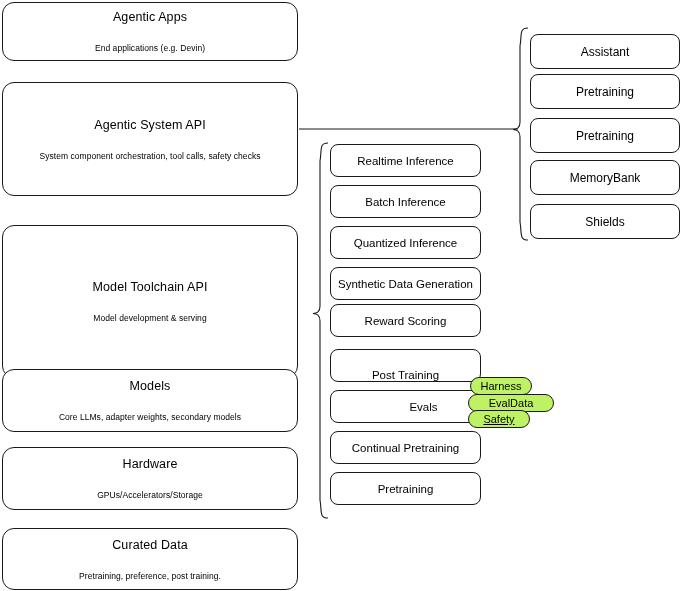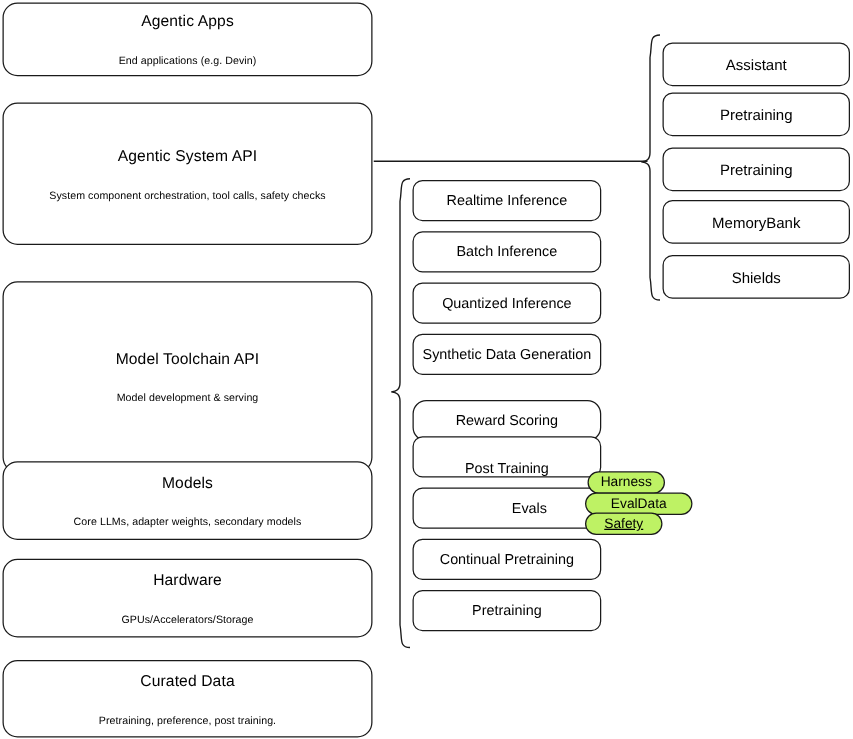--- a/index.html
+++ b/index.html
@@ -152,21 +152,21 @@
   </div>
   <div class="node cap" style="top:185px;">
     <span>Batch Inference</span>
   </div>
   <div class="node cap" style="top:226px;">
     <span>Quantized Inference</span>
   </div>
   <div class="node cap" style="top:267px;">
     <span>Synthetic Data Generation</span>
   </div>
-  <div class="node cap" style="top:320px;border-radius:11px;">
+  <div class="node cap" style="top:304px;">
     <span>Reward Scoring</span>
   </div>
   <div class="node cap" style="top:349px;justify-content:flex-end;">
     <span>Post Training</span>
   </div>
   <div class="node cap" style="top:390px;padding-left:36px;">
     <span>Evals</span>
   </div>
   <div class="node cap" style="top:431px;">
     <span>Continual Pretraining</span>

